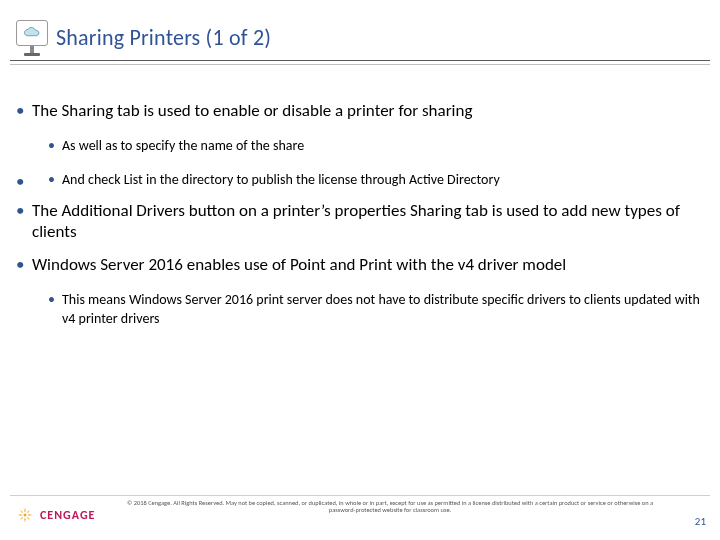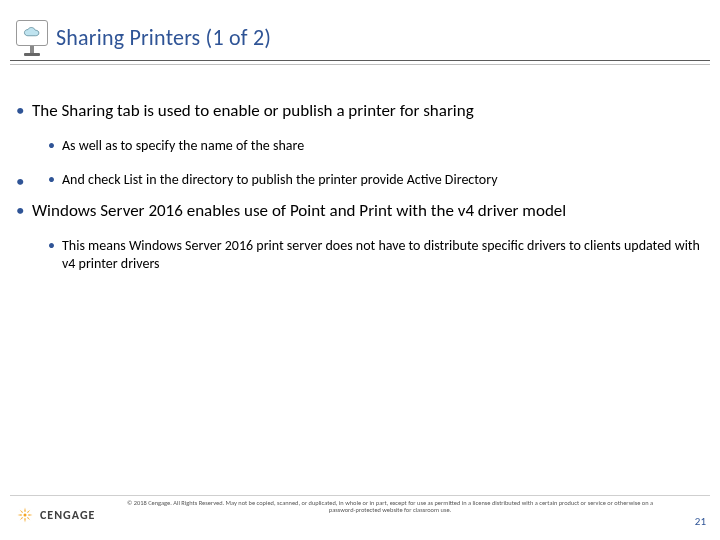--- a/index.html
+++ b/index.html
@@ -33,21 +33,21 @@
   .lvl1 > li::before { content:"•"; position:absolute; left:2px; top:0; color:#2f5496; font-size: 17px; }
   .lvl2 { margin-top: 16px; margin-bottom: 10px; }
   .lvl2 > li { position: relative; padding-left: 30px; font-size: 14px; line-height: 1.3; margin-bottom: 3px; }
   .lvl2 > li::before { content:"•"; position:absolute; left:16px; top:0; color:#2f5496; font-size: 14px; }
   .gap { height: 6px; }
 
   .footer { position:absolute; left:0; right:0; bottom:8px; }
   .foot-rule { position:absolute; left:10px; right:10px; bottom:36px; height:1px; background:#cfcfcf; }
   .logo { position:absolute; left:16px; bottom:8px; display:flex; align-items:center; gap:6px; }
   .logo svg { width:18px; height:18px; }
-  .logo-text { font-size:12px; letter-spacing:1px; color:#404040; font-weight:600; }
+  .logo-text { font-size:12px; letter-spacing:1px; color:#be185d; font-weight:600; }
   .copyright {
     position:absolute; left:120px; right:60px; bottom:17px;
     font-size:6.4px; color:#5a5a5a; text-align:center; line-height:1.2;
   }
   .pagenum { position:absolute; right:14px; bottom:4px; font-size:11px; color:#2f5496; }
 </style>
 </head>
 <body>
 
 <div class="slide">
@@ -59,29 +59,33 @@
     </div>
     <div class="stand"></div>
     <div class="title">Sharing Printers (1 of 2)</div>
     <div class="rule-top"></div>
     <div class="rule-bot"></div>
   </div>
 
   <div class="body">
     <ul class="lvl1">
       <li>
-        <span>The Sharing tab is used to enable or publish a printer for sharing</span>
+        <span>The Sharing tab is used to enable or disable a printer for sharing</span>
         <ul class="lvl2">
           <li><span>As well as to specify the name of the share</span></li>
         </ul>
       </li>
       <li>
         <ul class="lvl2">
-          <li><span>And check List in the directory to publish the printer provide Active Directory</span></li>
+          <li><span>And check List in the directory to publish the license through Active Directory</span></li>
         </ul>
+      </li>
+      <li>
+        <span>The Additional Drivers button on a printer’s properties Sharing tab is used to add new types of clients</span>
+        <div class="gap"></div>
       </li>
       <li>
         <span>Windows Server 2016 enables use of Point and Print with the v4 driver model</span>
         <ul class="lvl2">
           <li><span>This means Windows Server 2016 print server does not have to distribute specific drivers to clients updated with v4 printer drivers</span></li>
         </ul>
       </li>
     </ul>
   </div>
 

